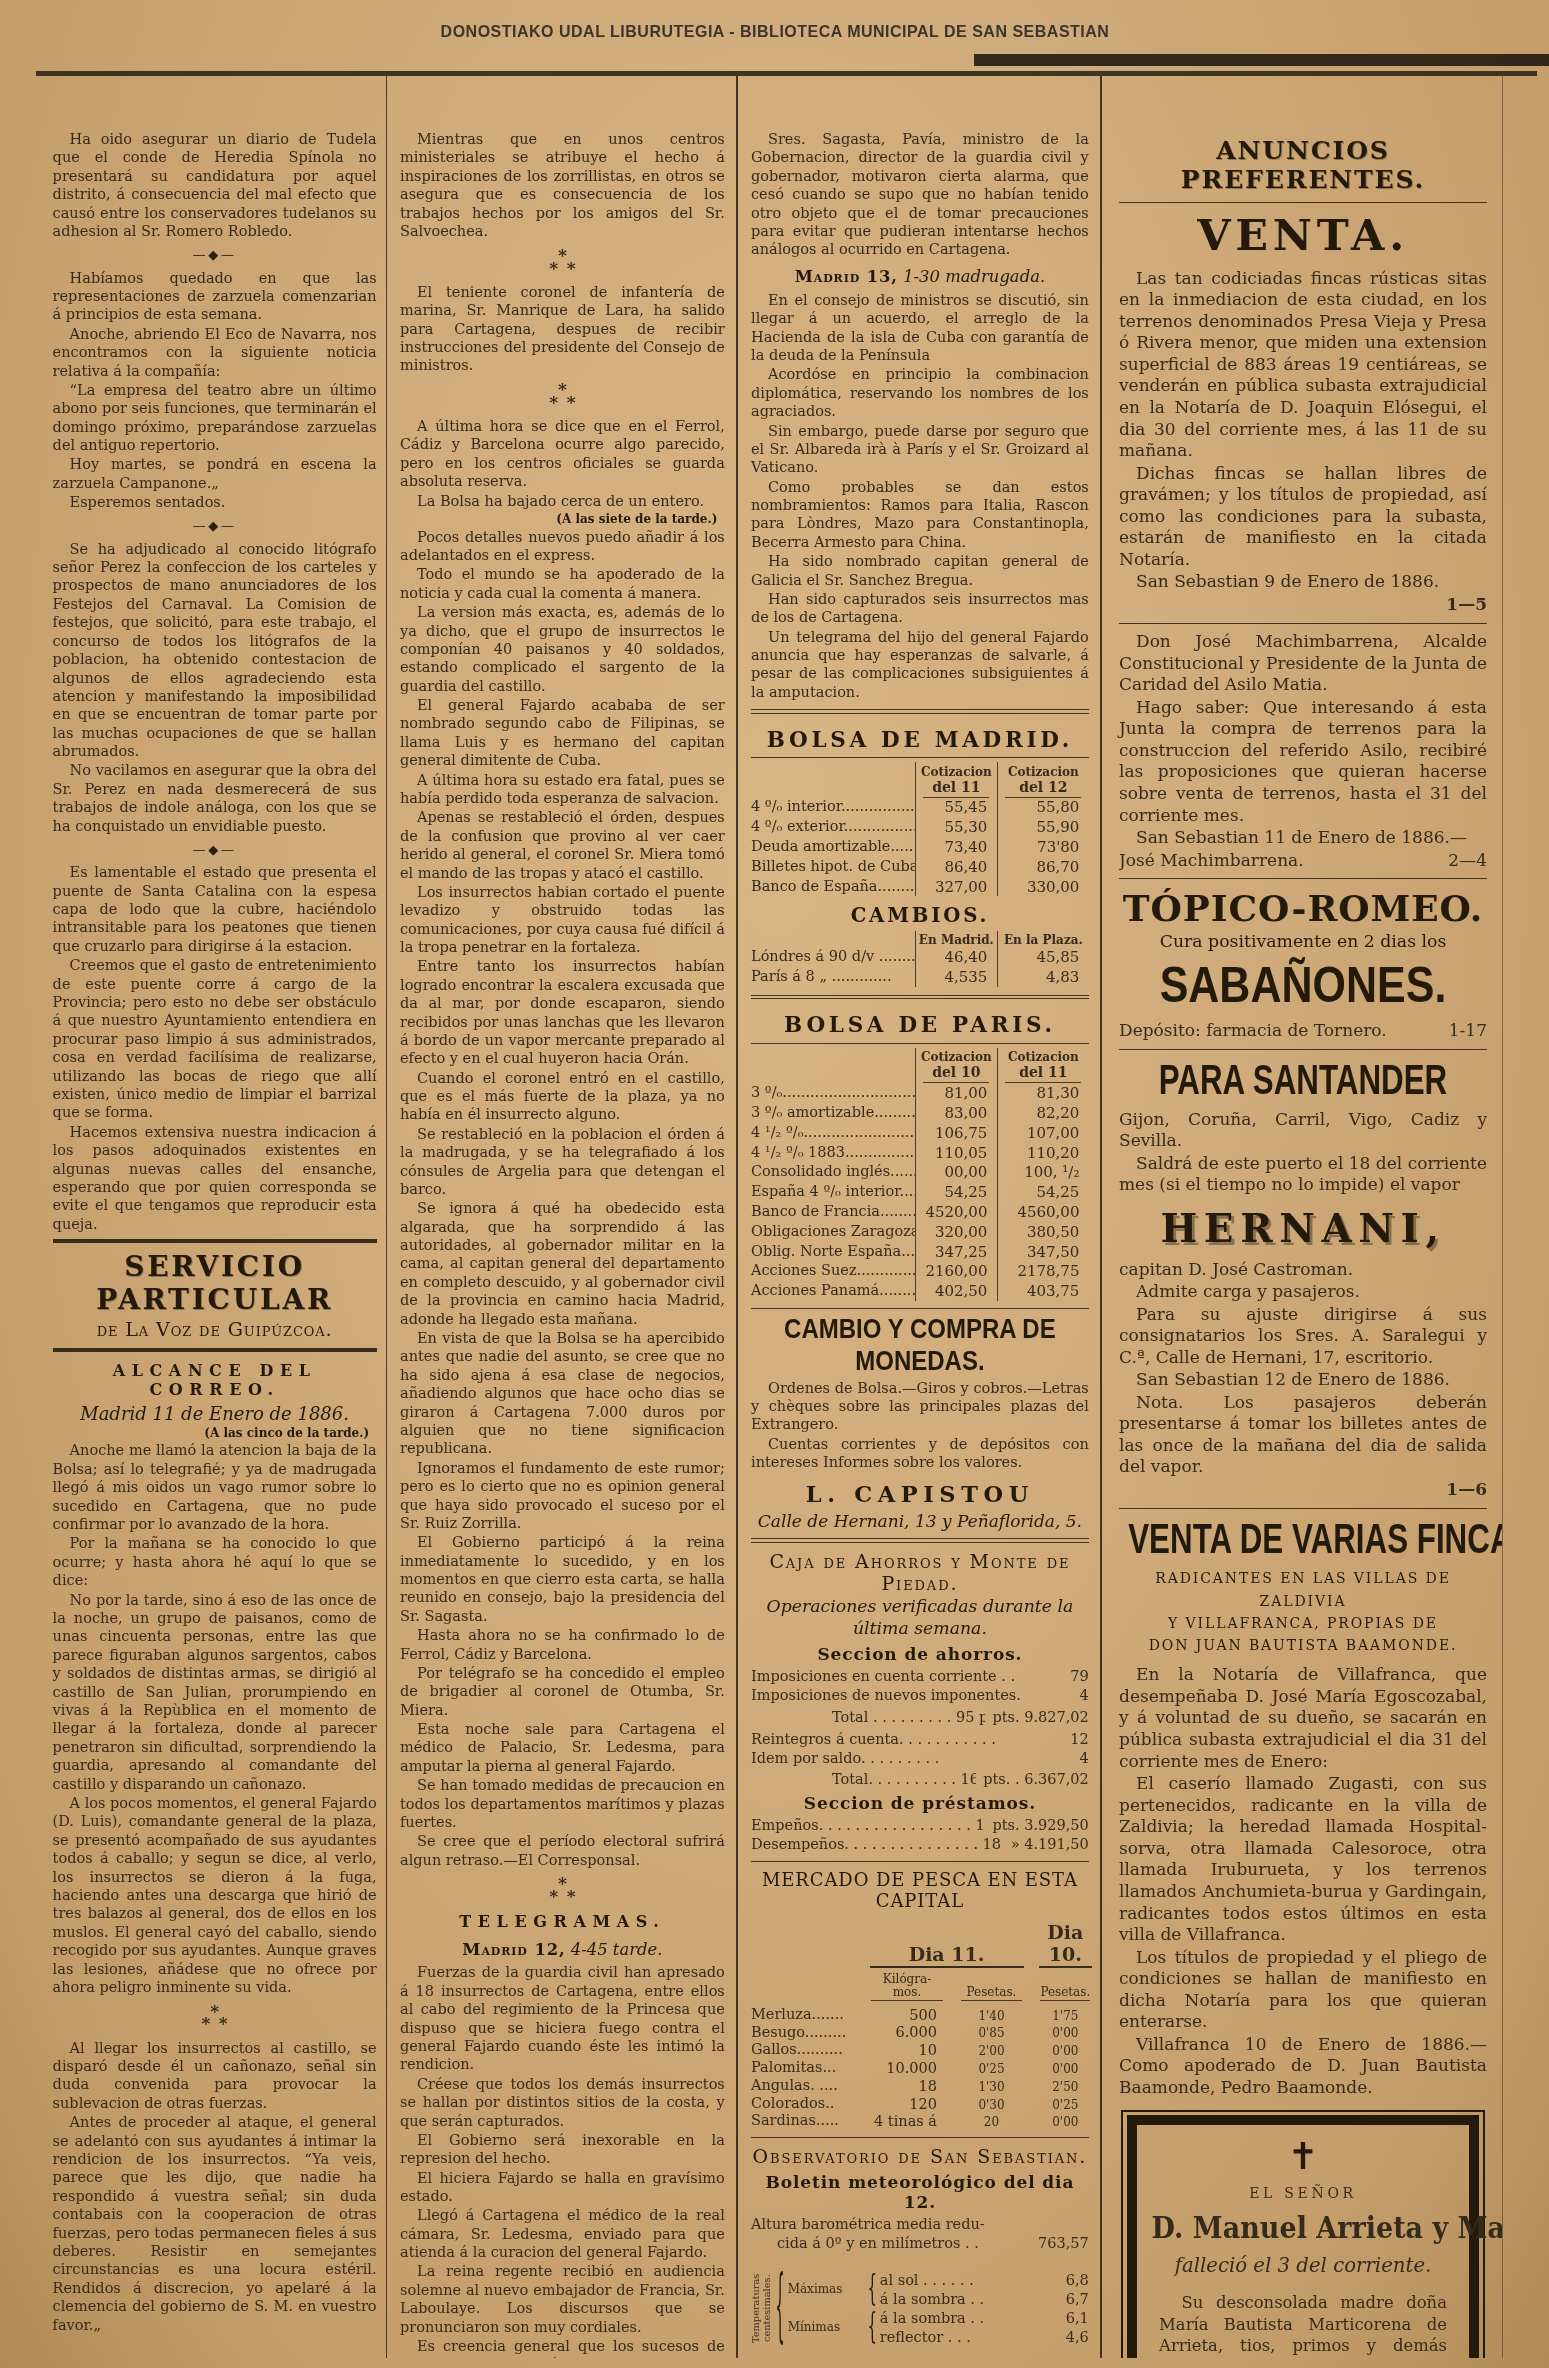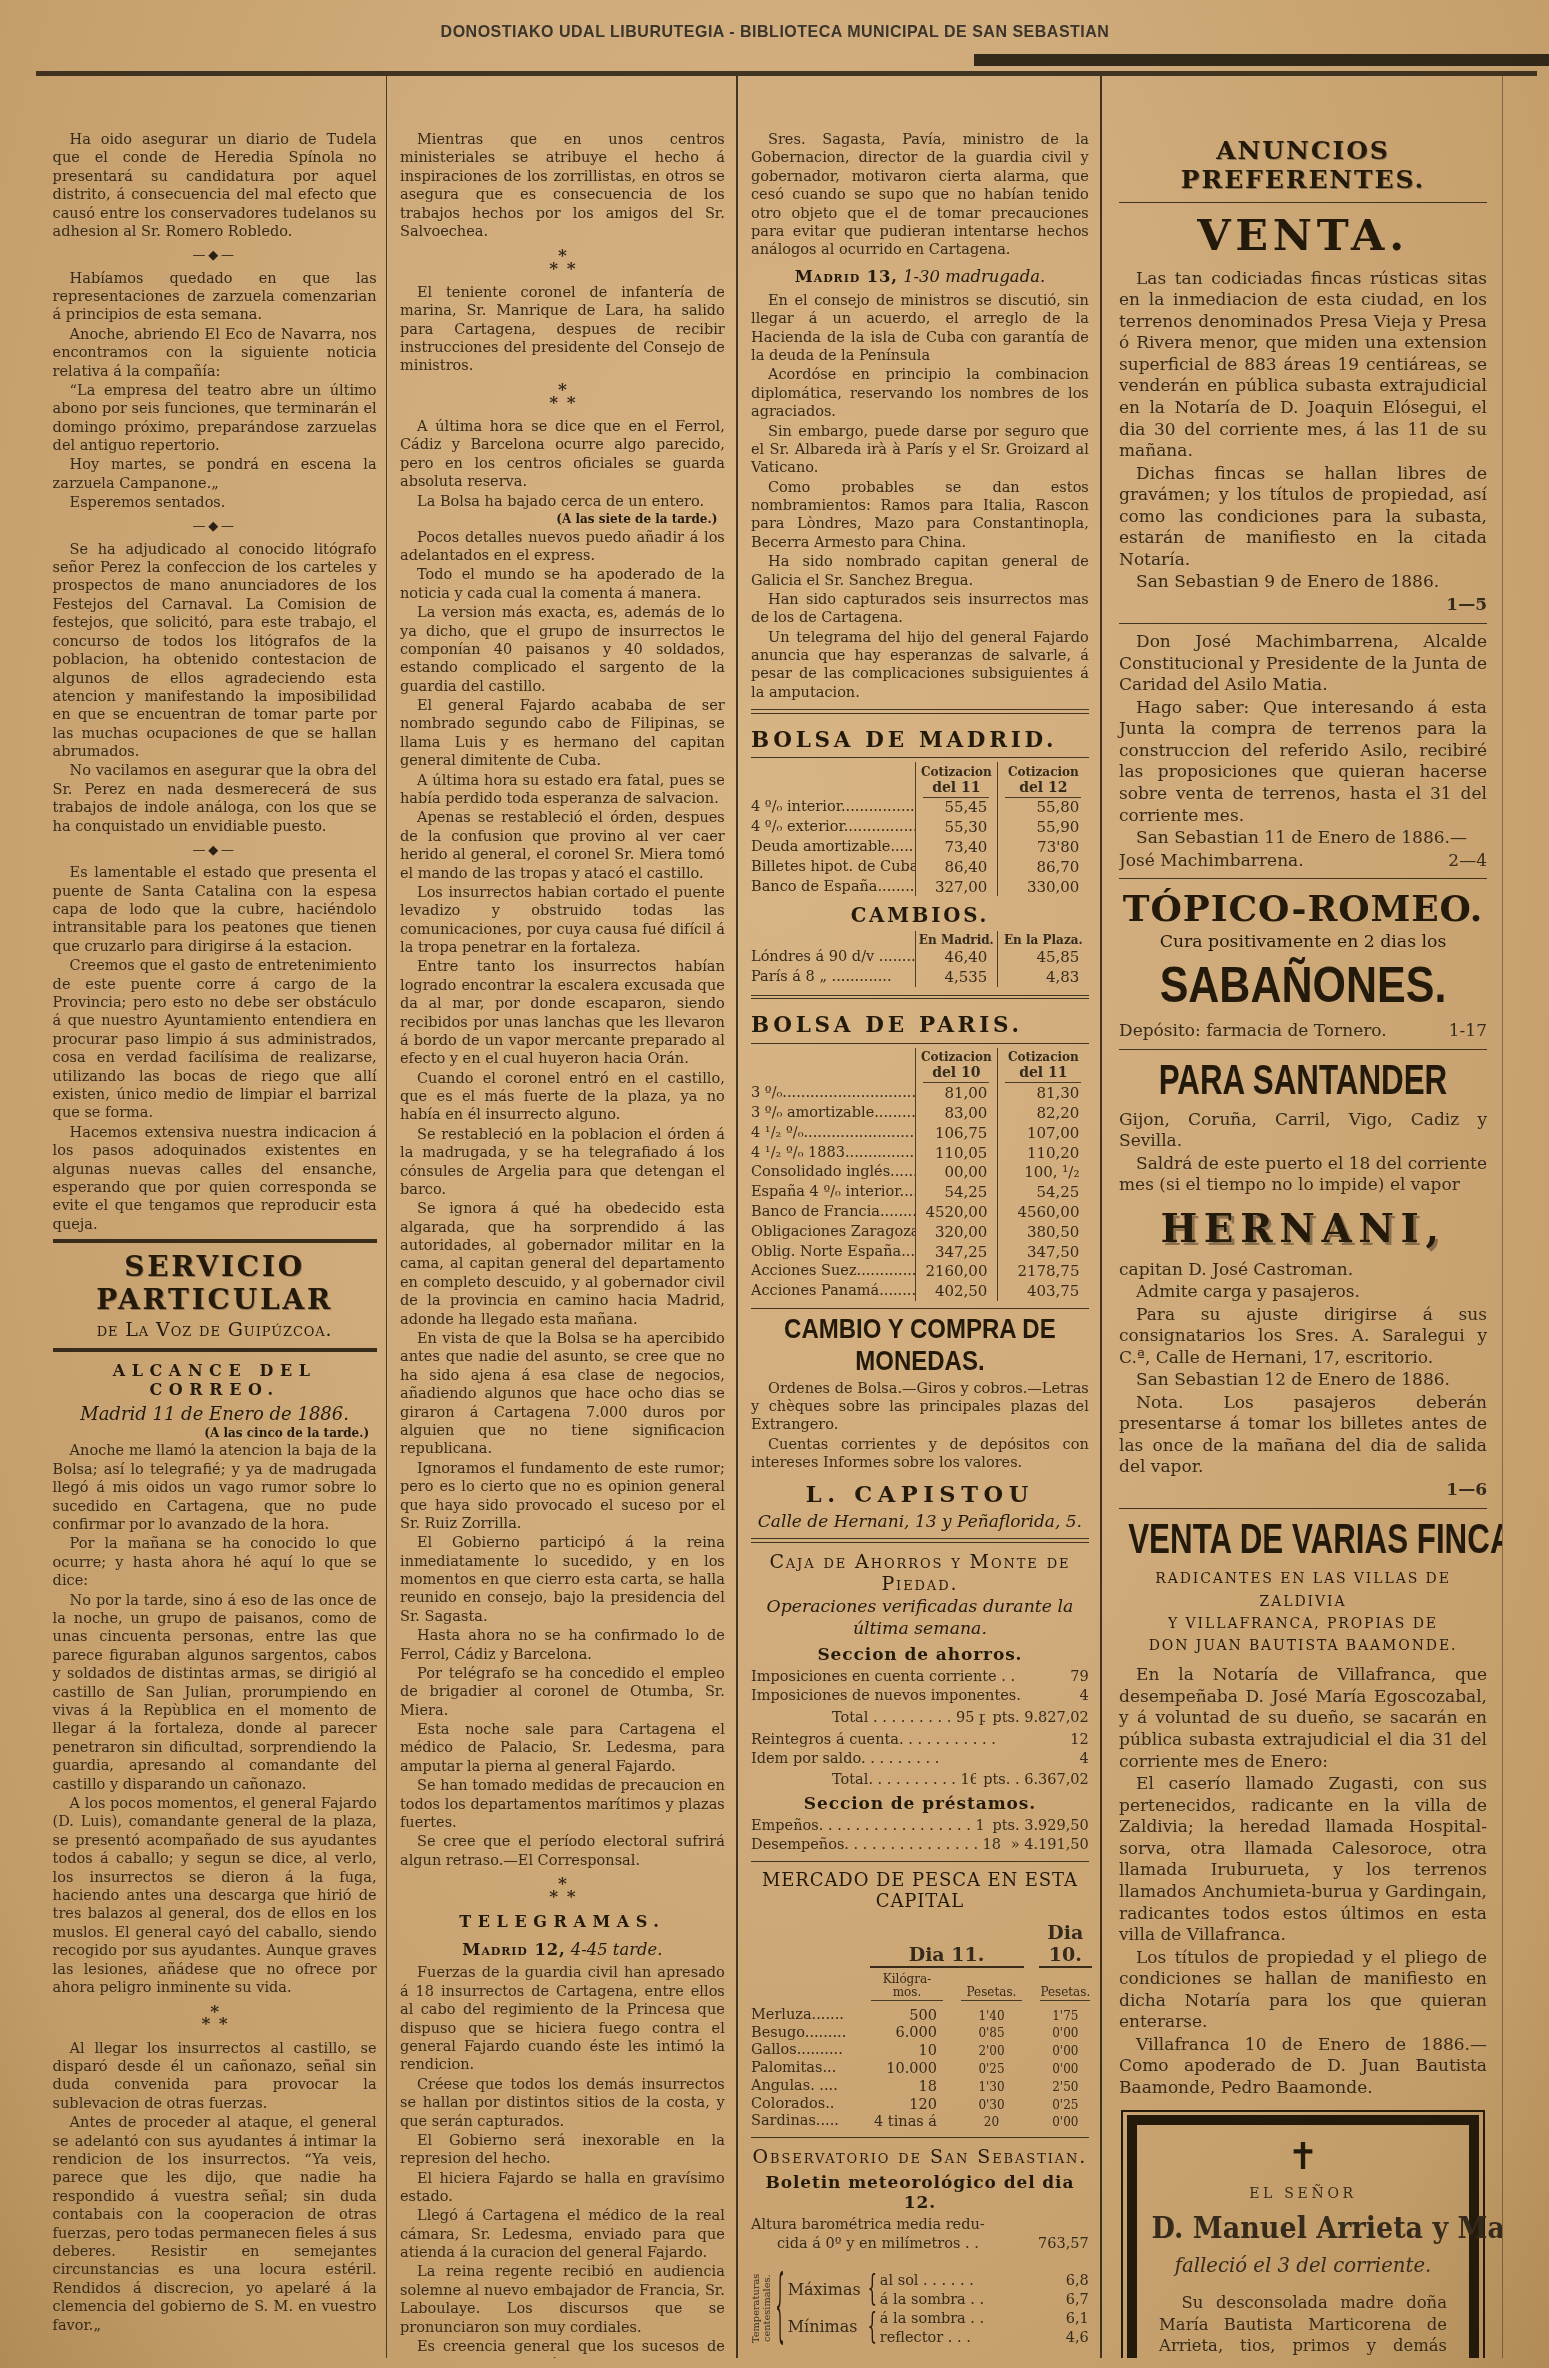--- a/index.html
+++ b/index.html
@@ -59,21 +59,21 @@
 
   .ln{display:flex;justify-content:space-between;font-size:14.5px;margin:0.9px 0;line-height:1.25;}
   .col4 .ln{font-size:17px;}
   .ln.tot{padding-left:81px;margin:3.7px 0;}
   .ln.sig{font-weight:bold;}
   .ln-l{overflow:hidden;white-space:nowrap;}
   .ln-r{white-space:nowrap;padding-left:7.5px;}
   .subcaps{text-align:center;font-size:14px;letter-spacing:1.9px;line-height:1.6;margin:1.9px 0 7.5px;color:#241a0c;}
 
   .fin{margin:1.9px 0 5.6px;}
-  .fin-title{font-size:21.5px;font-weight:bold;letter-spacing:3.7px;padding:5.6px 0;
+  .fin-title{text-align:center;font-size:21.5px;font-weight:bold;letter-spacing:3.7px;padding:5.6px 0;
     border-bottom:1.9px solid rgba(40,30,16,.85);margin-bottom:3.7px;color:#241a0c;}
   .fin-grid{display:grid;grid-template-columns:1fr 82px 92px;}
   .fin-h{border-left:1.9px solid rgba(40,30,16,.8);text-align:center;padding:2.8px 1.9px 0;}
   .fin-h1{font-size:12px;font-weight:bold;}
   .fin-h2{font-size:14px;font-weight:bold;border-bottom:1.9px solid rgba(40,30,16,.8);padding-bottom:1.9px;margin:0 5.6px;}
   .fin-l{font-size:14.5px;white-space:nowrap;overflow:hidden;padding:0.9px 0;}
   .fin-v{font-size:15px;text-align:right;padding:0.9px 9.4px 0.9px 0;border-left:1.9px solid rgba(40,30,16,.8);}
 
   .fish{margin:3.7px 0;}
   .fish-title{text-align:center;font-size:18px;letter-spacing:0.9px;margin:5.6px 0 7.5px;color:#241a0c;}
@@ -88,21 +88,21 @@
   .wb{display:flex;justify-content:space-between;}
   .wb-l .l2{padding-left:26px;}
   .wb-v{align-self:flex-end;padding-left:5.6px;}
   .temp{display:flex;align-items:center;margin:0.9px 0;}
   .temp-side{writing-mode:vertical-rl;transform:rotate(180deg);font-size:9.8px;line-height:1.1;text-align:center;color:#3a2d1c;max-height:111px;}
   .brace{font-size:15px;color:#241a0c;}
   .brace.big{transform:scaleY(5.4);margin:0 2.8px;}
   .brace.sm{transform:scaleY(2.3);margin:0 2.8px;}
   .temp-main{flex:1;}
   .tgroup{display:flex;align-items:center;}
-  .tg-label{font-size:16px;width:77px;}
+  .tg-label{font-size:12px;width:77px;}
   .tg-rows{flex:1;}
   .wline{display:flex;justify-content:space-between;}
   .wl-l{overflow:hidden;white-space:nowrap;}
   .wl-v{padding-left:5.6px;white-space:nowrap;}
 
   .death-outer{border:2.8px solid #241a0c;padding:3.7px;margin:11.2px 1.9px 3.7px;}
   .death-inner{border:10.3px solid #241a0c;padding:13px 15px 9.4px;}
   .cross{text-align:center;font-size:37px;line-height:1;color:#241a0c;}
   .d-lead{text-align:center;font-size:14px;letter-spacing:3.7px;margin:9.4px 0 11.2px;}
   .d-name{text-align:center;font-size:27px;font-weight:bold;margin:0 0 11.2px;transform:scaleY(1.08);white-space:nowrap;}

